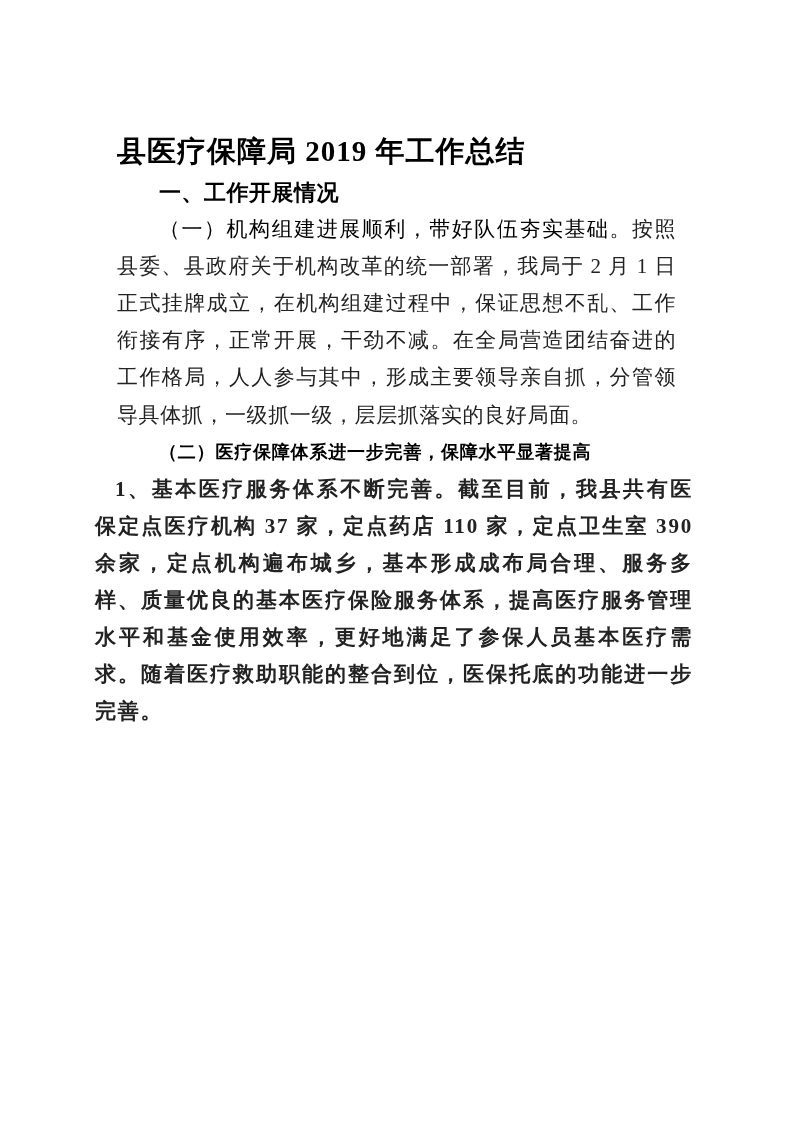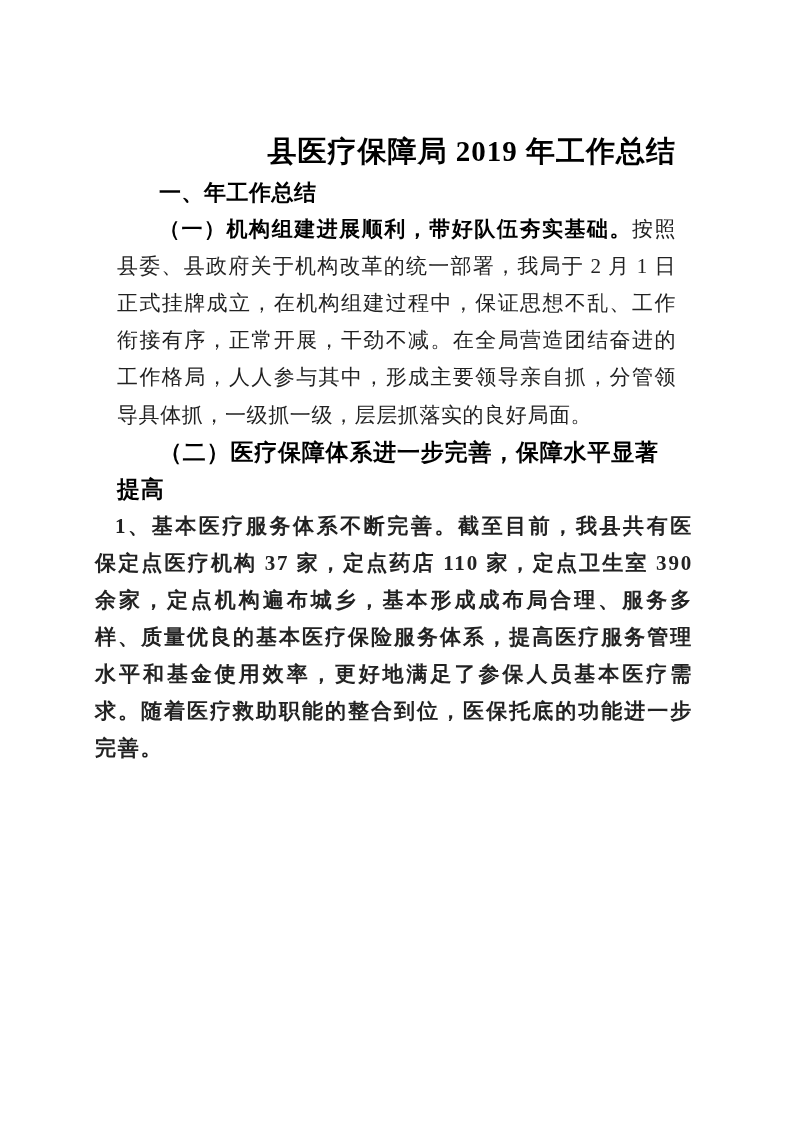--- a/index.html
+++ b/index.html
@@ -22,21 +22,21 @@
     padding: 128px 117px 0 117px;
     overflow: hidden;
     color: var(--text-body);
   }
   .doc-title {
     font-family: "Liberation Serif", "DejaVu Serif", serif;
     font-size: 29px;
     line-height: 46px;
     font-weight: bold;
     color: var(--text-strong);
-    text-align: right;
+    text-align: left;
     letter-spacing: 1px;
     white-space: nowrap;
   }
   .body-par {
     font-family: "Liberation Serif", "DejaVu Serif", serif;
     font-size: 21px;
     line-height: 37.1px;
     text-align: justify;
     letter-spacing: 0.6px;
     color: var(--text-body);
@@ -51,27 +51,27 @@
     line-height: 37.1px;
     font-weight: bold;
     color: var(--text-strong);
     text-indent: 42px;
     letter-spacing: 0.5px;
   }
   .sub-par {
     text-indent: 42px;
   }
   .sub-lead {
-    font-weight: bold;
+    font-weight: normal;
     color: var(--text-strong);
     letter-spacing: 0.8px;
   }
   .sub-heading {
     font-family: "Liberation Serif", "DejaVu Serif", serif;
-    font-size: 23px;
+    font-size: 18px;
     line-height: 37.1px;
     font-weight: bold;
     color: var(--text-strong);
     text-indent: 42px;
     letter-spacing: 0.8px;
   }
   
   .item-par {
     margin-left: -22px;
     margin-right: -17px;
@@ -81,21 +81,21 @@
   }
 </style>
 </head>
 <body>
 
 <div class="page">
 
   <h1 class="doc-title">县医疗保障局 2019 年工作总结</h1>
 
 
-  <h2 class="section-heading">一、年工作总结</h2>
+  <h2 class="section-heading">一、工作开展情况</h2>
 
   <p class="body-par sub-par"><span class="sub-lead">（一）机构组建进展顺利，带好队伍夯实基础。</span><span>按照县委、县政府关于机构改革的统一部署，我局于 2 月 1 日正式挂牌成立，在机构组建过程中，保证思想不乱、工作衔接有序，正常开展，干劲不减。在全局营造团结奋进的工作格局，人人参与其中，形成主要领导亲自抓，分管领导具体抓，一级抓一级，层层抓落实的良好局面。</span></p>
 
   <h2 class="sub-heading">（二）医疗保障体系进一步完善，保障水平显著提高</h2>
 
   <p class="body-par item-par">1、基本医疗服务体系不断完善。截至目前，我县共有医保定点医疗机构 37 家，定点药店 110 家，定点卫生室 390 余家，定点机构遍布城乡，基本形成成布局合理、服务多样、质量优良的基本医疗保险服务体系，提高医疗服务管理水平和基金使用效率，更好地满足了参保人员基本医疗需求。随着医疗救助职能的整合到位，医保托底的功能进一步完善。</p>
 
 </div>
 
 </body></html>

